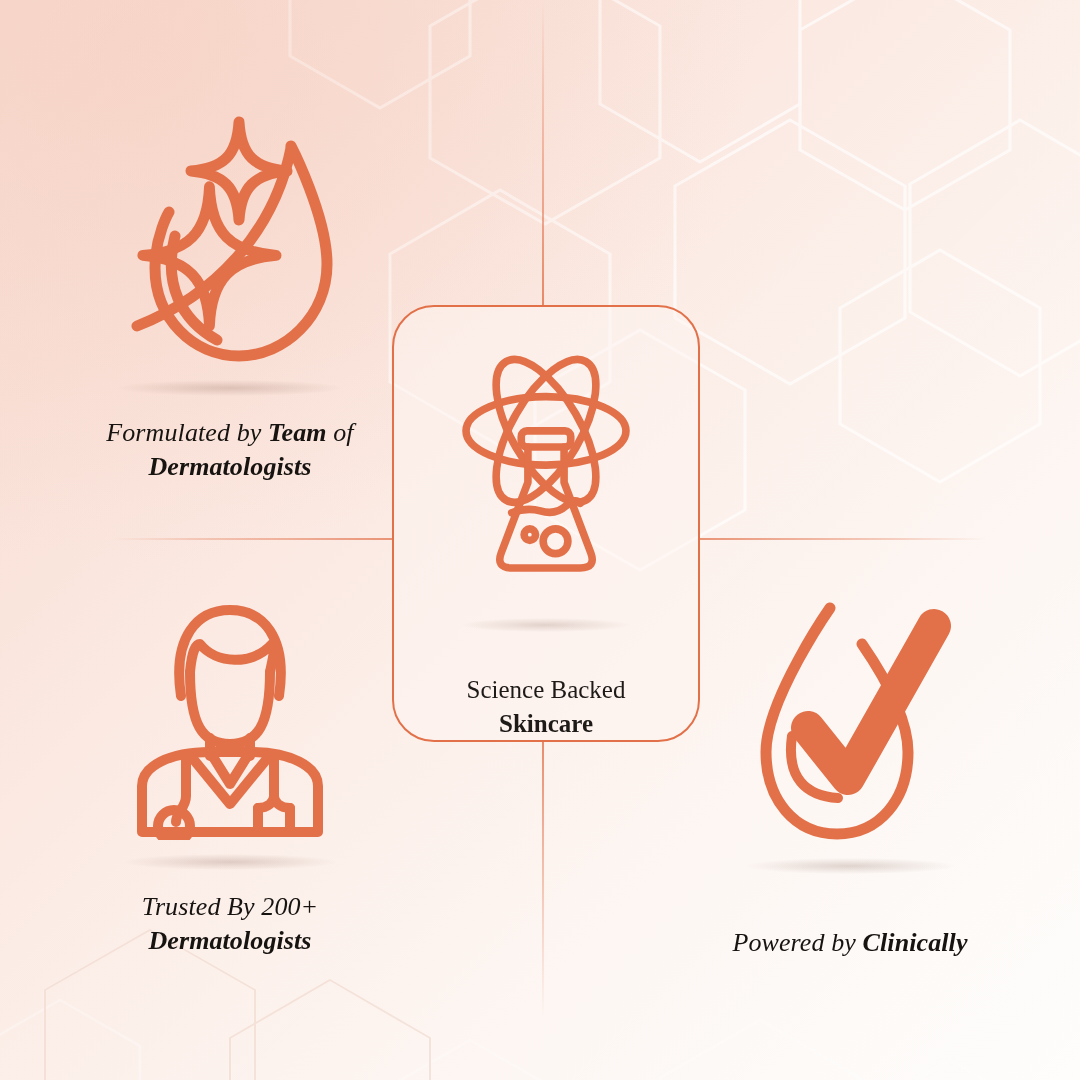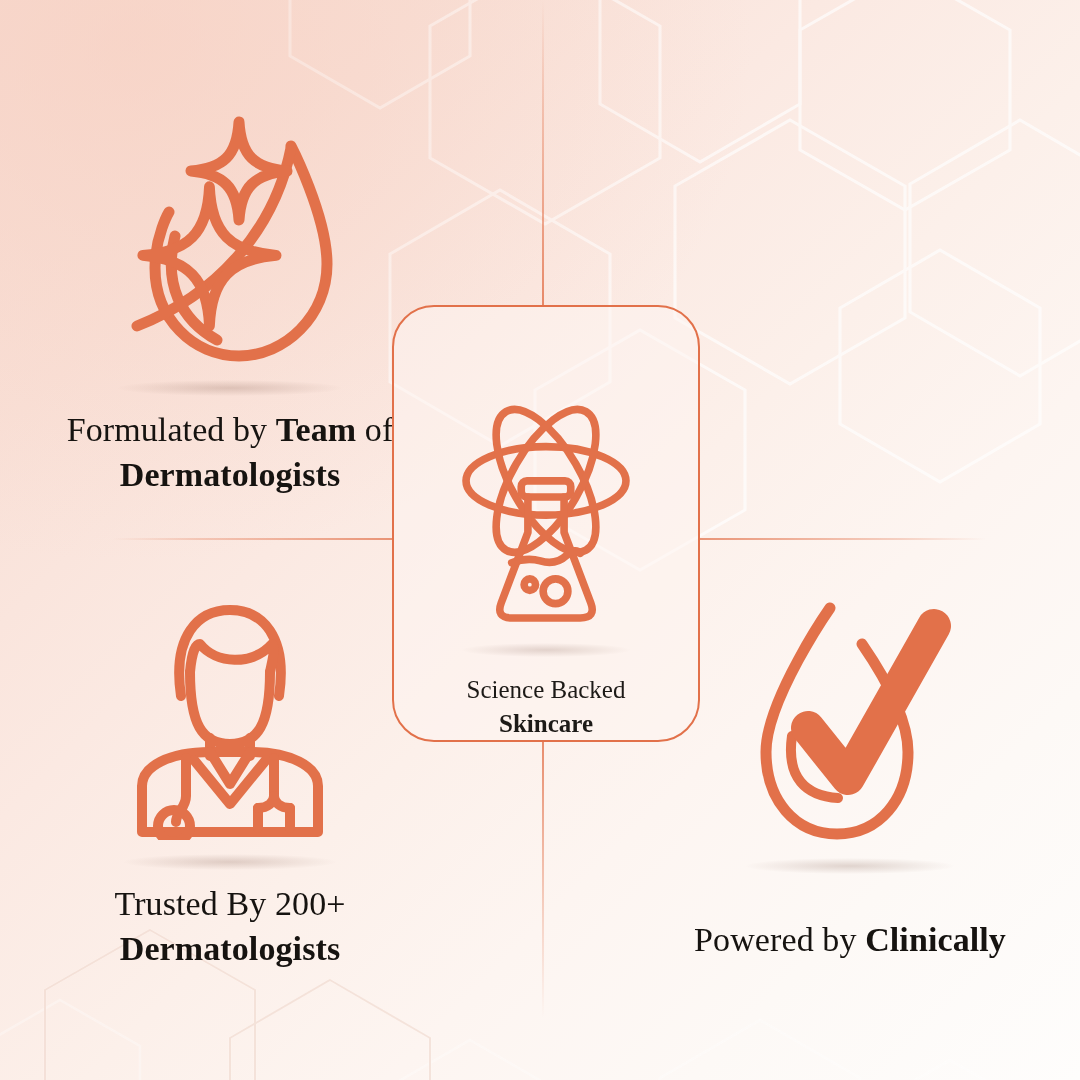--- a/index.html
+++ b/index.html
@@ -51,21 +51,21 @@
     background:linear-gradient(to top, rgba(226,113,74,0) 0%, rgba(226,113,74,.28) 38%, rgba(226,113,74,.78) 100%);
   }
   
   #center-card {
     position:absolute;
     left:392px; top:305px; width:308px; height:437px;
     border:2px solid #e2714a;
     border-radius:42px;
     background:rgba(253,244,240,.55);
     display:flex; flex-direction:column;
-    align-items:center; justify-content:flex-end;
+    align-items:center; justify-content:space-between;
     padding-top:42px;
   }
   #center-card .card-icon { width:200px; height:238px; }
   #center-card .card-shadow {
     width:168px; height:14px; margin-top:6px;
     border-radius:50%;
     background:radial-gradient(ellipse at center, rgba(120,80,65,.20) 0%, rgba(120,80,65,0) 72%);
   }
   .card-caption {
     margin-top:16px; text-align:center;
@@ -74,22 +74,22 @@
   .card-caption b { font-weight:700; }
   
   .feature { position:absolute; display:flex; flex-direction:column; align-items:center; }
   .feature .icon-wrap { position:relative; display:flex; flex-direction:column; align-items:center; }
   .feature .ico { display:block; }
   .feature .shadow {
     height:16px; border-radius:50%;
     background:radial-gradient(ellipse at center, rgba(120,80,65,.22) 0%, rgba(120,80,65,0) 72%);
   }
   .caption {
-    margin-top:12px; text-align:center;
-    font-size:34px; color:#161310; line-height:1.32; letter-spacing:.1px;
+    margin-top:20px; text-align:center;
+    font-size:26px; color:#161310; line-height:1.32; letter-spacing:.1px;font-style:italic;
   }
   .caption b { font-weight:700; }
 
   #feat-tl { left:40px;  top:108px;  width:380px; }
   #feat-tl .shadow { width:224px; margin-top:10px; }
   #feat-tr { left:660px; top:108px;  width:380px; }
   #feat-tr .shadow { width:216px; margin-top:12px; }
   #feat-bl { left:40px;  top:600px;  width:380px; }
   #feat-bl .shadow { width:212px; margin-top:14px; }
   #feat-br { left:660px; top:592px;  width:380px;gap:32px; }

